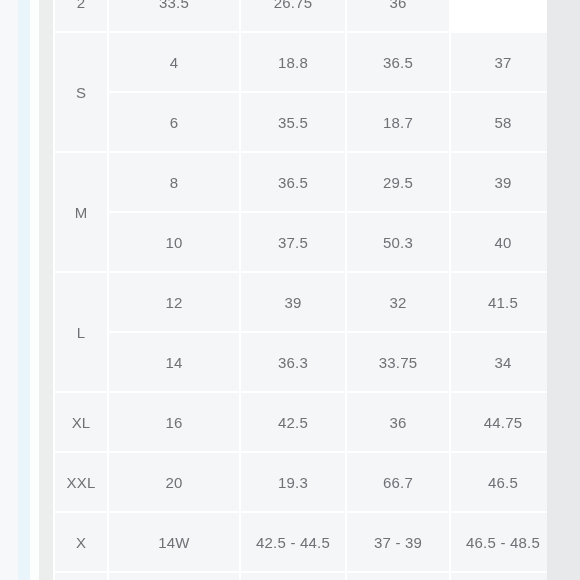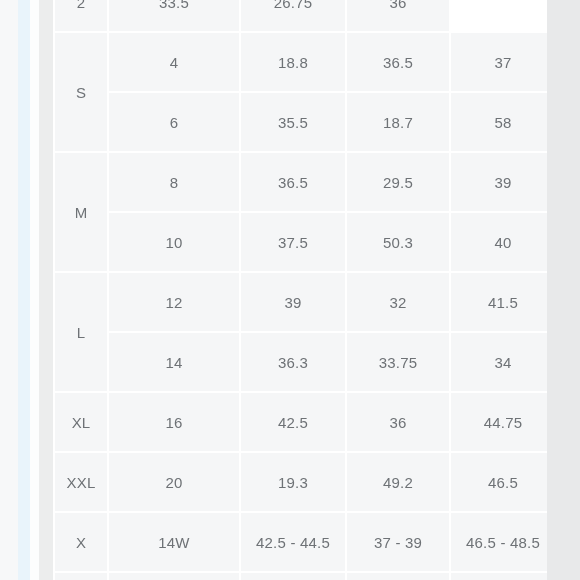--- a/index.html
+++ b/index.html
@@ -183,21 +183,21 @@
             <td class="size-cell">XL</td>
             <td>16</td>
             <td>42.5</td>
             <td>36</td>
             <td>44.75</td>
           </tr>
           <tr>
             <td class="size-cell">XXL</td>
             <td>20</td>
             <td>19.3</td>
-            <td>49.2</td>
+            <td>66.7</td>
             <td>46.5</td>
           </tr>
           <tr>
             <td class="size-cell">X</td>
             <td>14W</td>
             <td class="range-cell">42.5 - 44.5</td>
             <td class="range-cell">37 - 39</td>
             <td class="range-cell">46.5 - 48.5</td>
           </tr>
           <tr>

